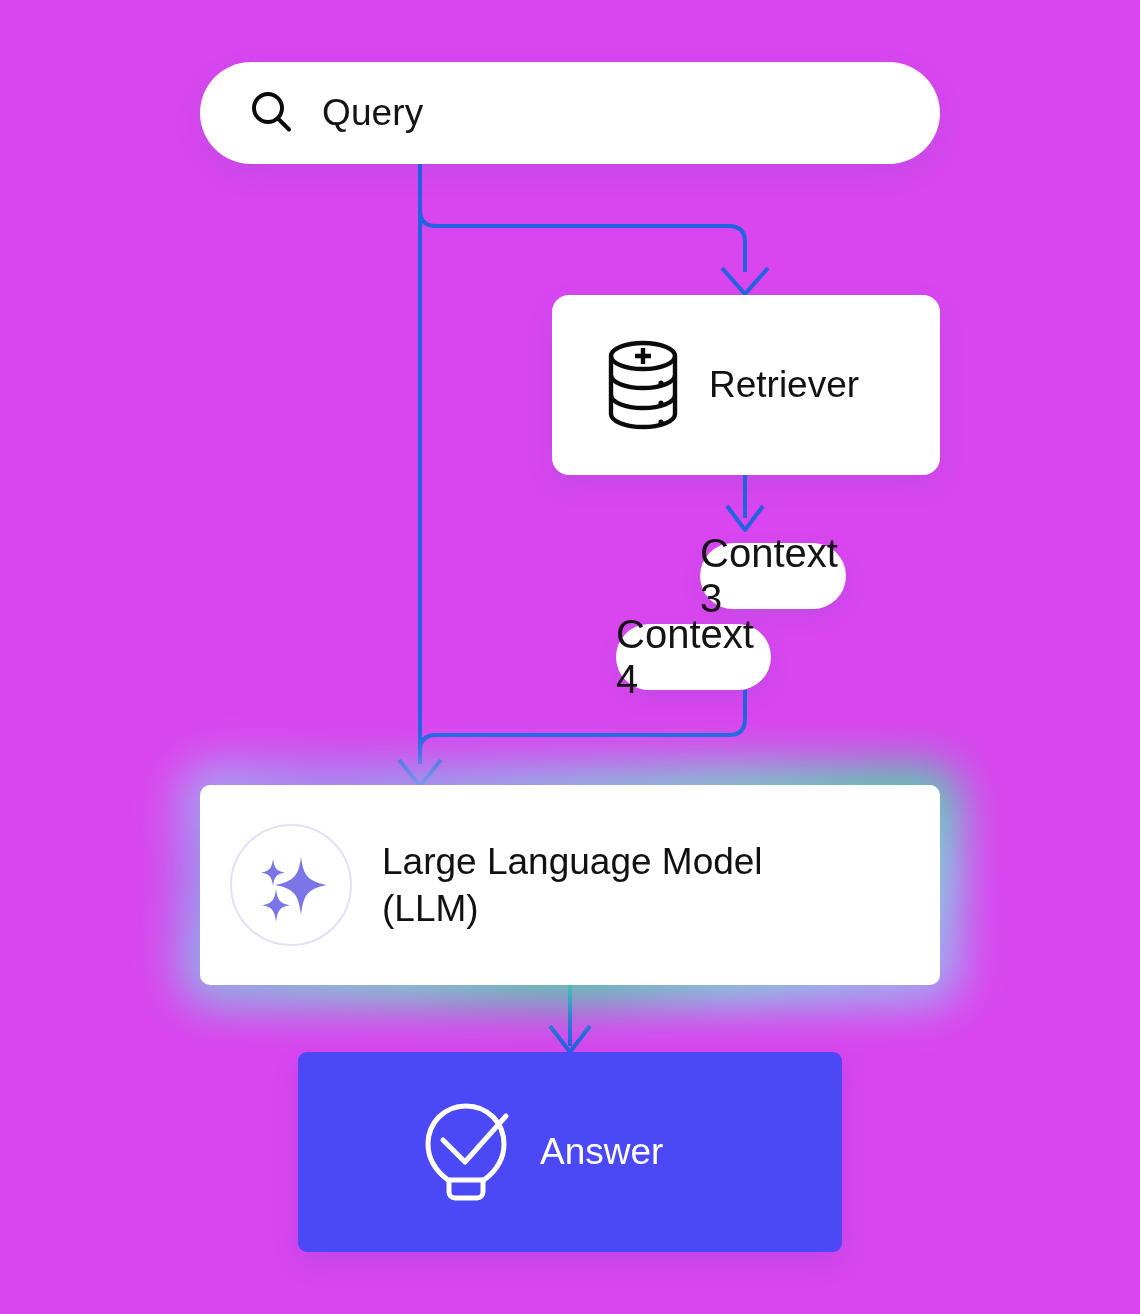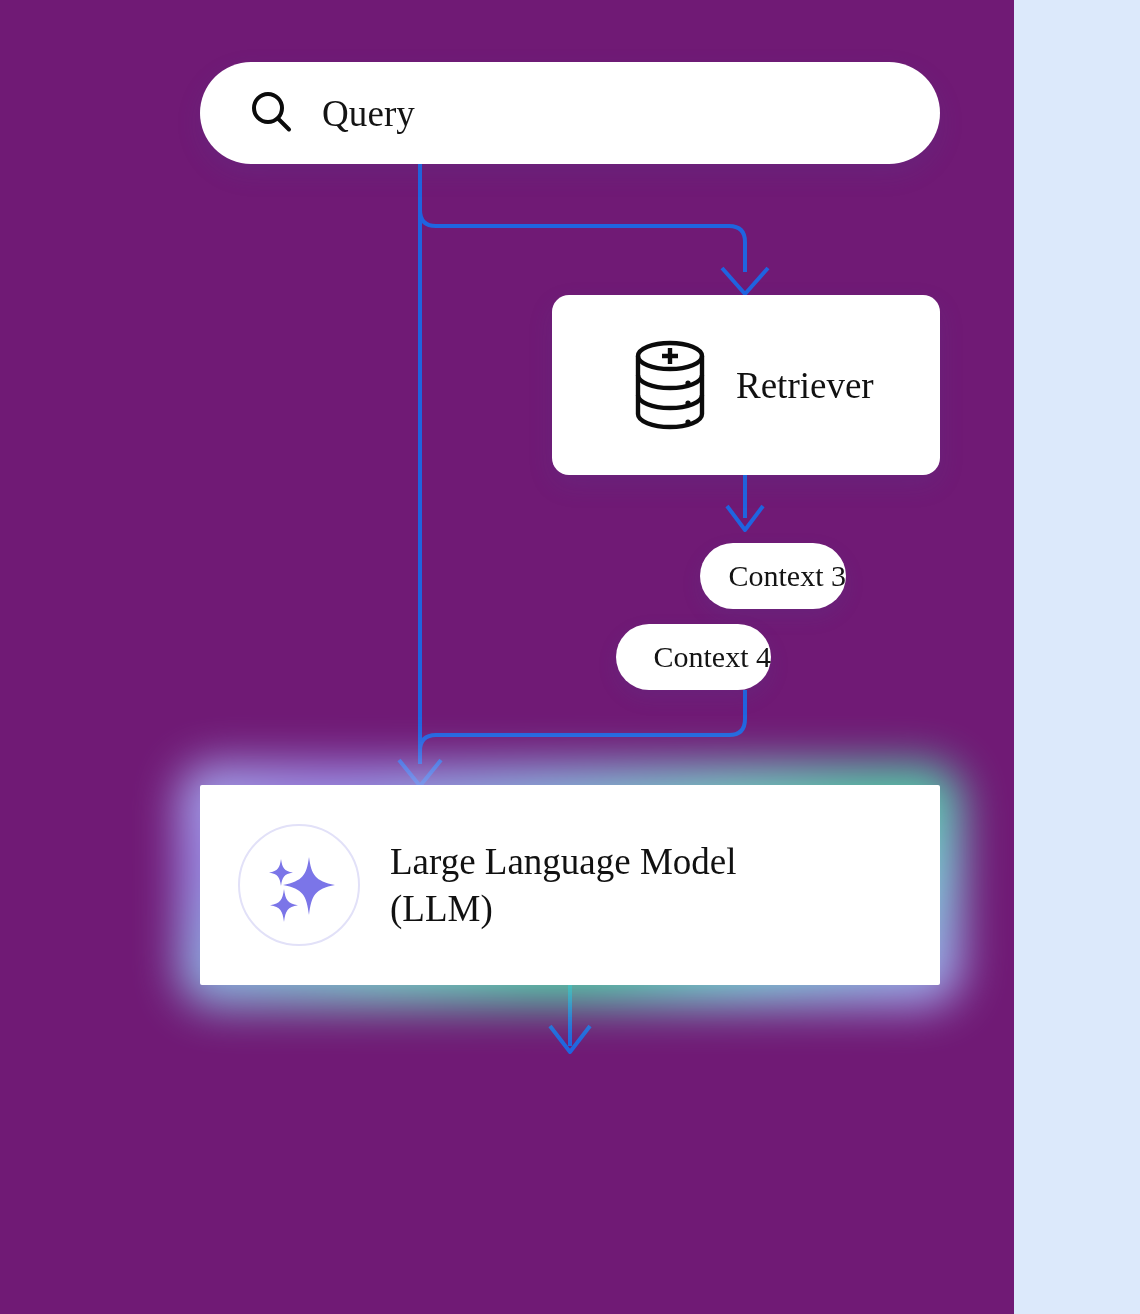--- a/index.html
+++ b/index.html
@@ -6,25 +6,24 @@
   html, body {
     margin: 0;
     padding: 0;
     background: #dce9fb;
   }
   body {
     font-family: "Liberation Sans", sans-serif;
   }
   #canvas {
     position: relative;
-    width: 1014px;
+    width: 1140px;
     height: 1314px;
-    background: #701a75;
+    background: #d946ef;
     overflow: hidden;
-    font-family: Liberation Serif, serif;
   }
 
   
   #connectors {
     position: absolute;
     left: 0; top: 0;
     width: 1140px;
     height: 1314px;
     pointer-events: none;
     z-index: 1;
@@ -58,38 +57,38 @@
   }
 
   
   #retriever-node {
     left: 552px;
     top: 295px;
     width: 388px;
     height: 180px;
     border-radius: 17px;
     box-shadow: 0 10px 26px rgba(60, 90, 160, 0.13);
-    padding-left: 80px;
+    padding-left: 53px;
     box-sizing: border-box;
     gap: 28px;
   }
   #retriever-node .node-label {
     font-size: 37px;
     color: #111;
   }
 
   
   .context-card {
     position: absolute;
     background: #ffffff;
     border-radius: 34px;
     display: flex;
     align-items: center;
     justify-content: flex-end;
-    font-size: 30px;
+    font-size: 40px;
     color: #141414;
     box-shadow: 0 8px 20px rgba(60, 90, 160, 0.13);
   }
   #context-3 { left: 700px; top: 543px; width: 146px; height: 66px; z-index: 4; }
   #context-2 { left: 658px; top: 584px; width: 148px; height: 66px; z-index: 5; }
   #context-1 { left: 616px; top: 624px; width: 155px; height: 66px; z-index: 6; }
 
   
   #llm-wrap {
     position: absolute;
@@ -117,24 +116,24 @@
         #a9a8f2 100%);
     filter: blur(22px);
     opacity: .92;
   }
   #llm-node {
     position: absolute;
     left: 0; top: 0;
     width: 740px;
     height: 200px;
     background: #fff;
-    border-radius: 2px;
-    display: flex;
-    align-items: center;
-    padding-left: 38px;
+    border-radius: 10px;
+    display: flex;
+    align-items: center;
+    padding-left: 30px;
     box-sizing: border-box;
     gap: 30px;
   }
   #llm-node .node-label {
     font-size: 37px;
     color: #111;
     line-height: 1.28;
   }
   .sparkle-circle {
     width: 118px;
@@ -244,14 +243,27 @@
           </g>
         </svg>
       </span>
       <span class="node-label">
         <span>Large Language Model</span><br>
         <span>(LLM)</span>
       </span>
     </div>
   </div>
 
+  <div class="node" id="answer-node">
+    <svg class="icon" width="96" height="104" viewBox="0 0 96 104">
+      <g fill="none" stroke="#ffffff" stroke-width="5" stroke-linecap="round" stroke-linejoin="round">
+
+        <path d="M48 6 C70 6 86 23 86 44 C86 62 74 74 66 80 L30 80 C22 74 10 62 10 44 C10 23 26 6 48 6 Z"></path>
+
+        <path d="M31 80 L31 92 a6 6 0 0 0 6 6 L59 98 a6 6 0 0 0 6 -6 L65 80"></path>
+
+        <path d="M25 40 L47 62 L88 16"></path>
+      </g>
+    </svg>
+    <span class="node-label">Answer</span>
+  </div>
 
 </div>
 
 </body></html>

